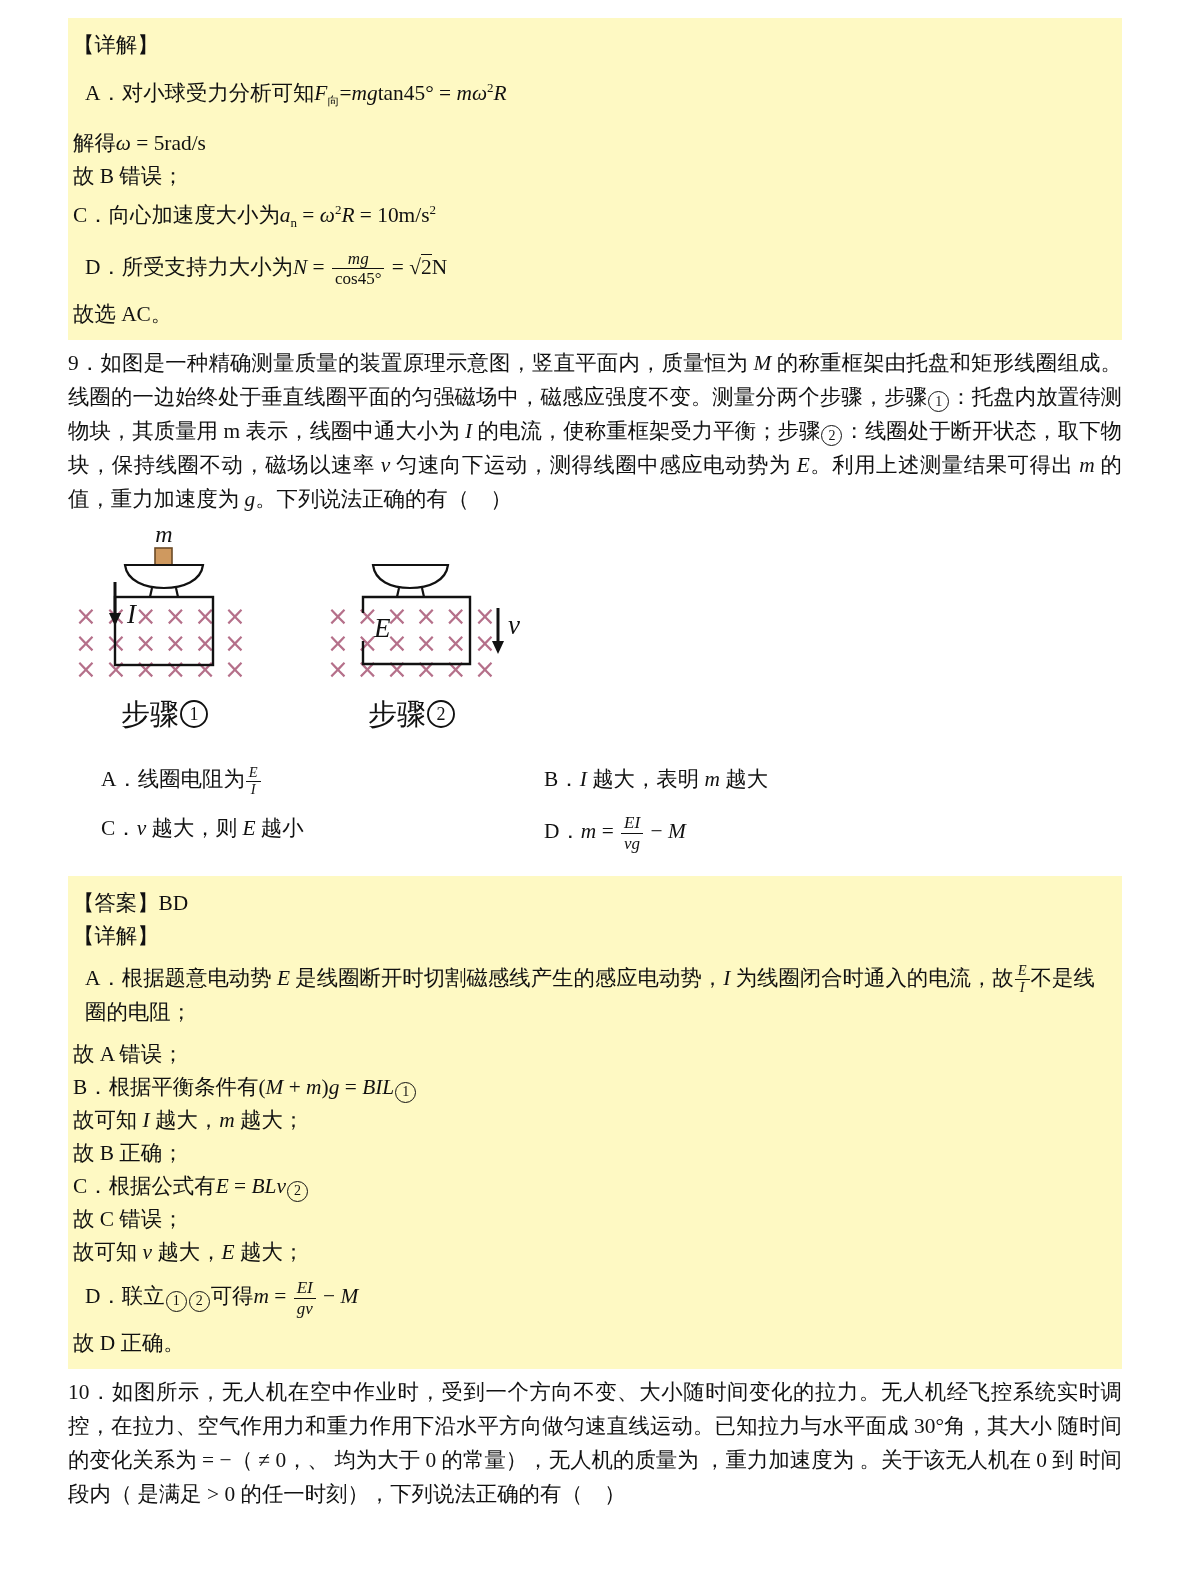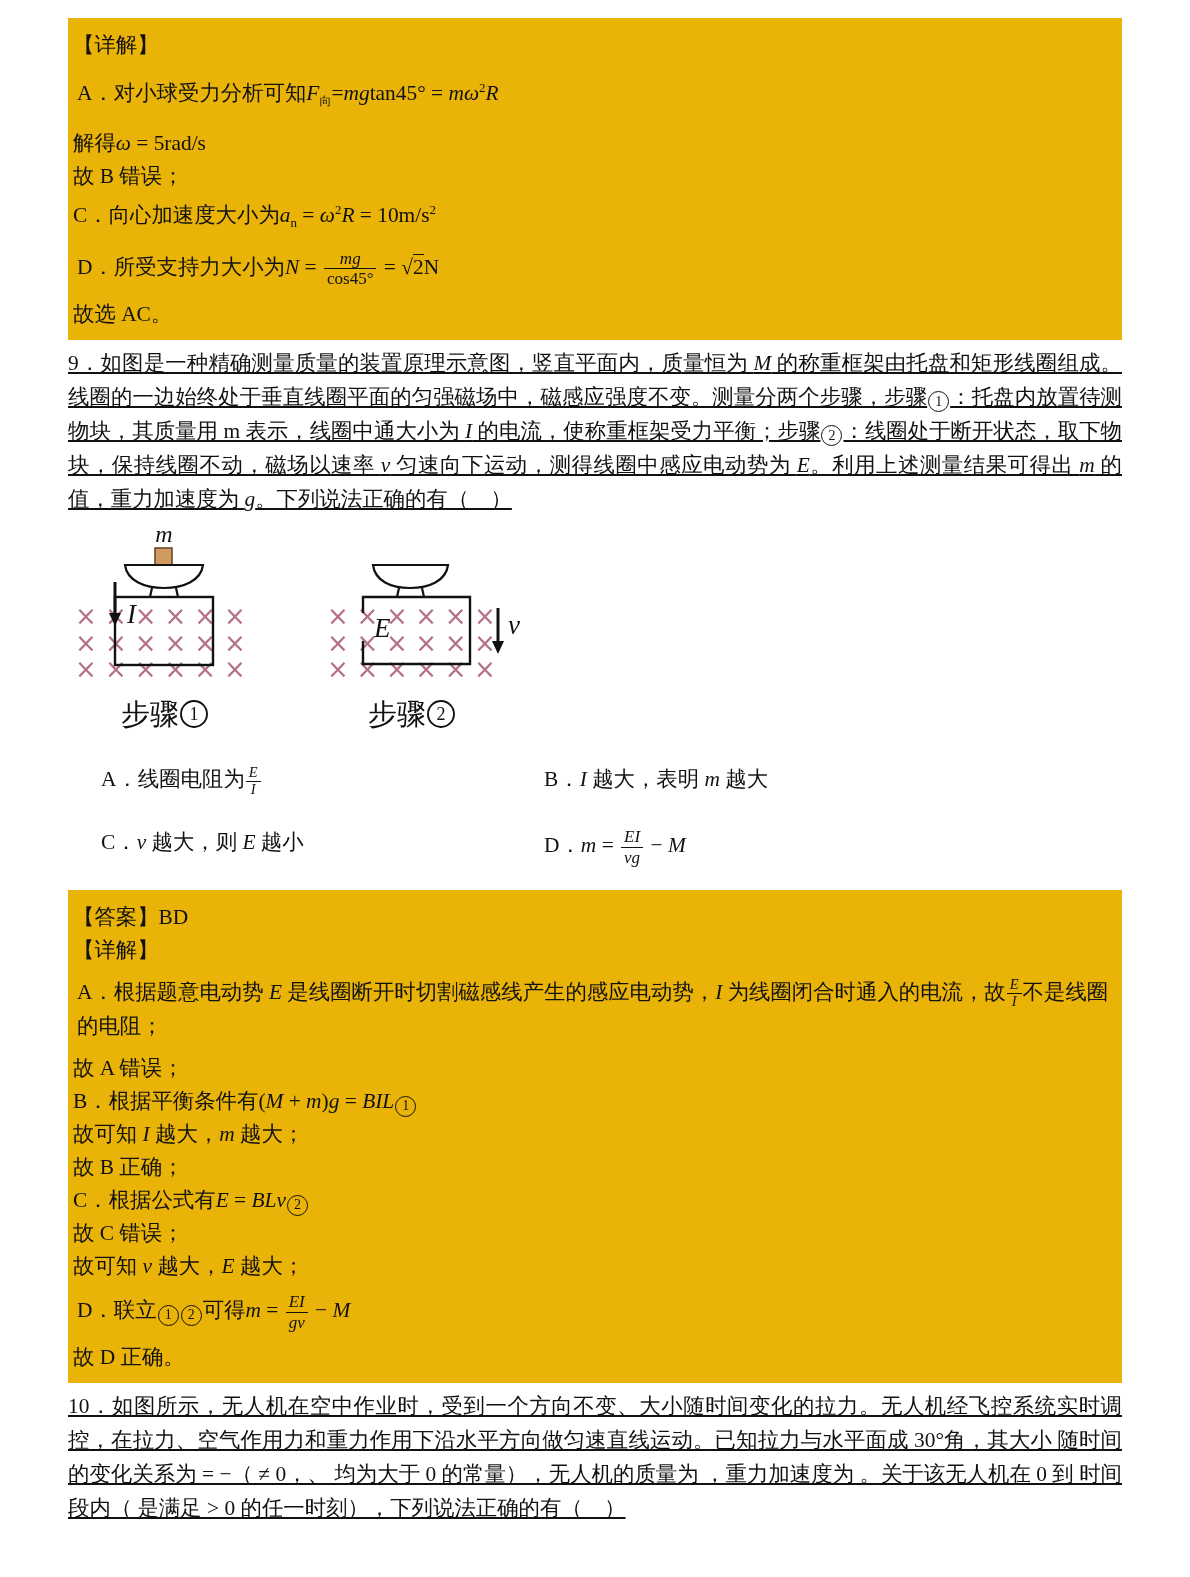--- a/index.html
+++ b/index.html
@@ -8,35 +8,34 @@
     min-height:1577px;
     background:#ffffff;
     box-sizing:border-box;
     padding:18px 68px 14px 68px;
     font-family:"Liberation Serif","DejaVu Serif",serif;
     color:#111;
     font-size:21.4px;
   }
   i{font-style:italic;}
   .gblock{
-    background:#eab308;
+    background:#fef9c3;
     padding:11px 6px 9px 5px;
     margin:0;
   }
   .ln{
     margin:0;
     line-height:33px;
     text-align:left;
   }
-  .ln.tall{margin:9px 4px;}
+  .ln.tall{margin:9px 12px;}
   .stem{
     margin:6px 0 0 0;
     line-height:34px;
     text-align:justify;
-    text-decoration:underline;
   }
   .qsec{margin:0;}
   
   .frac{
     display:inline-flex;
     flex-direction:column;
     text-align:center;
     vertical-align:middle;
     font-size:17px;
     line-height:1.15;
@@ -61,21 +60,21 @@
     font-size:14px;
     line-height:1;
     vertical-align:-2px;
     font-style:normal;
     margin:0 1px;
   }
   
   .opts{
     display:grid;
     grid-template-columns:443px auto;
-    row-gap:30px;
+    row-gap:16px;
     margin:20px 0 22px 33px;
   }
   .opts p{margin:0;line-height:30px;}
   
   .figure{margin:8px 0 4px 0;}
   .shape{fill:#ffffff;stroke:#111;stroke-width:2.2;}
   .coil{fill:none;stroke:#111;stroke-width:2.4;}
   .arrowline{stroke:#111;stroke-width:3;}
   .arrowhead{fill:#111;stroke:none;}
   .fx{

